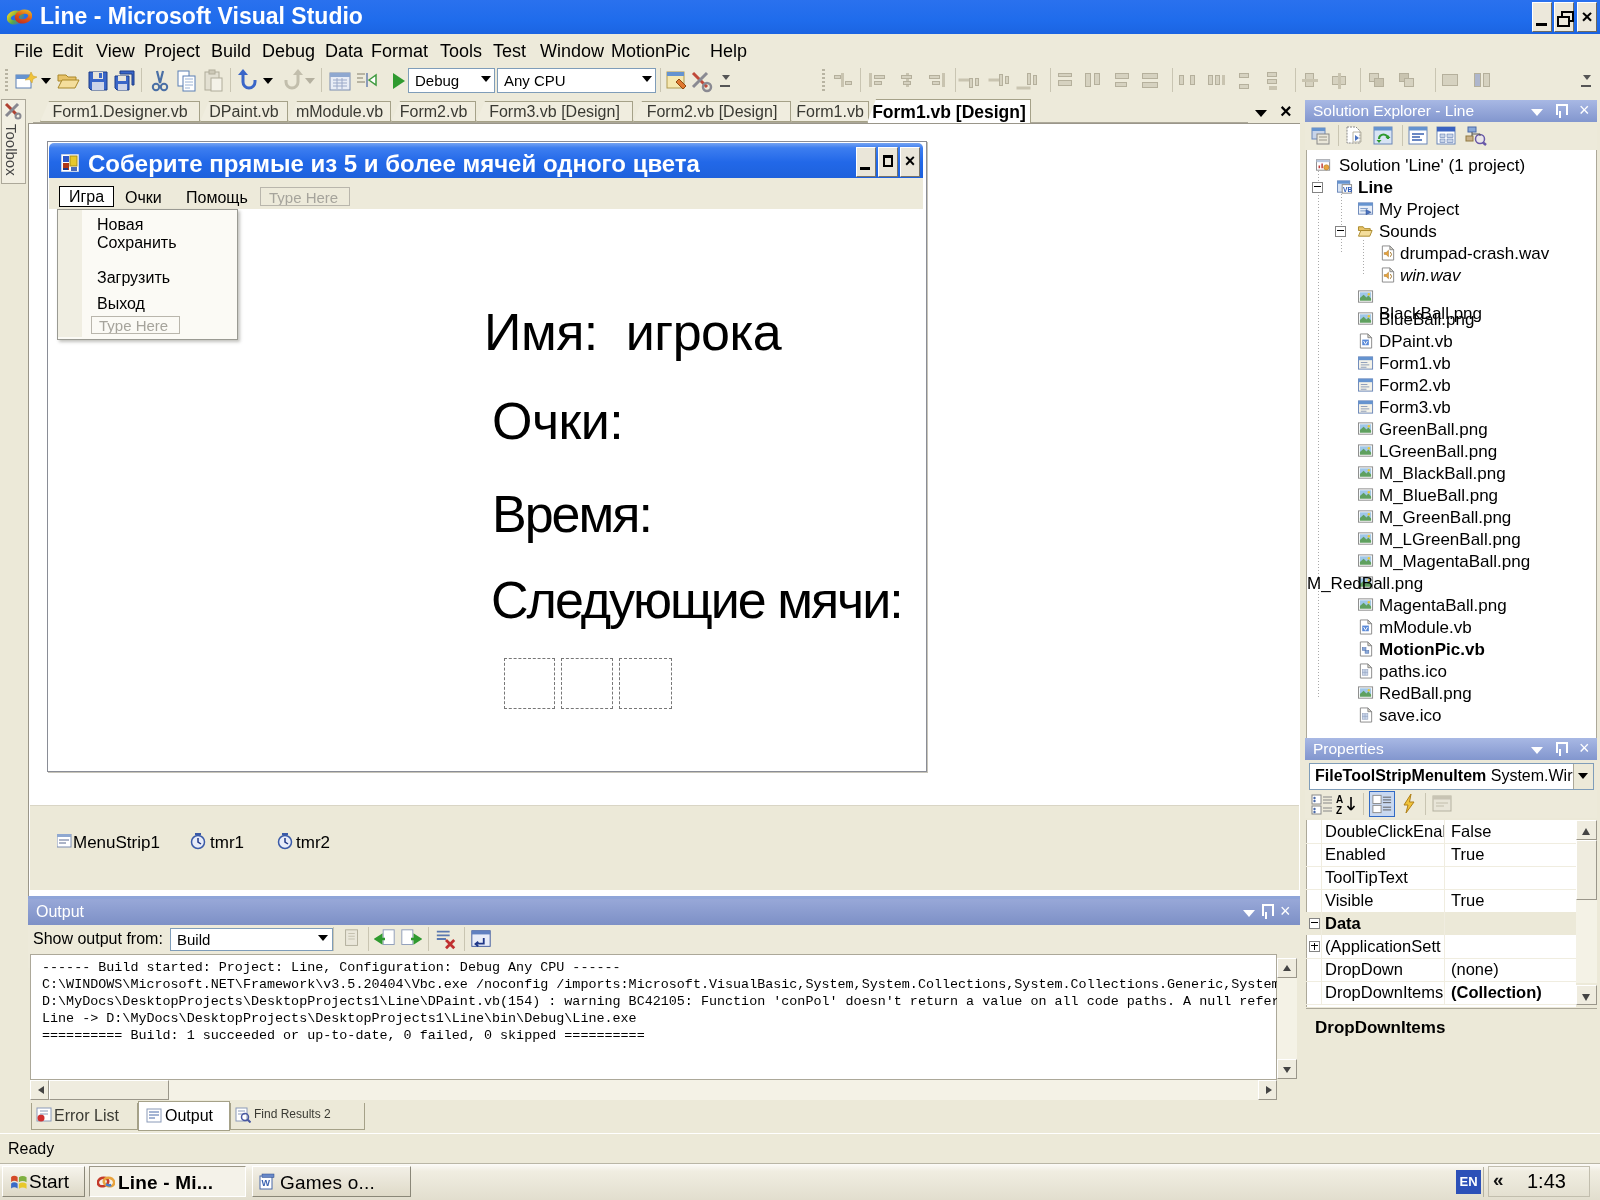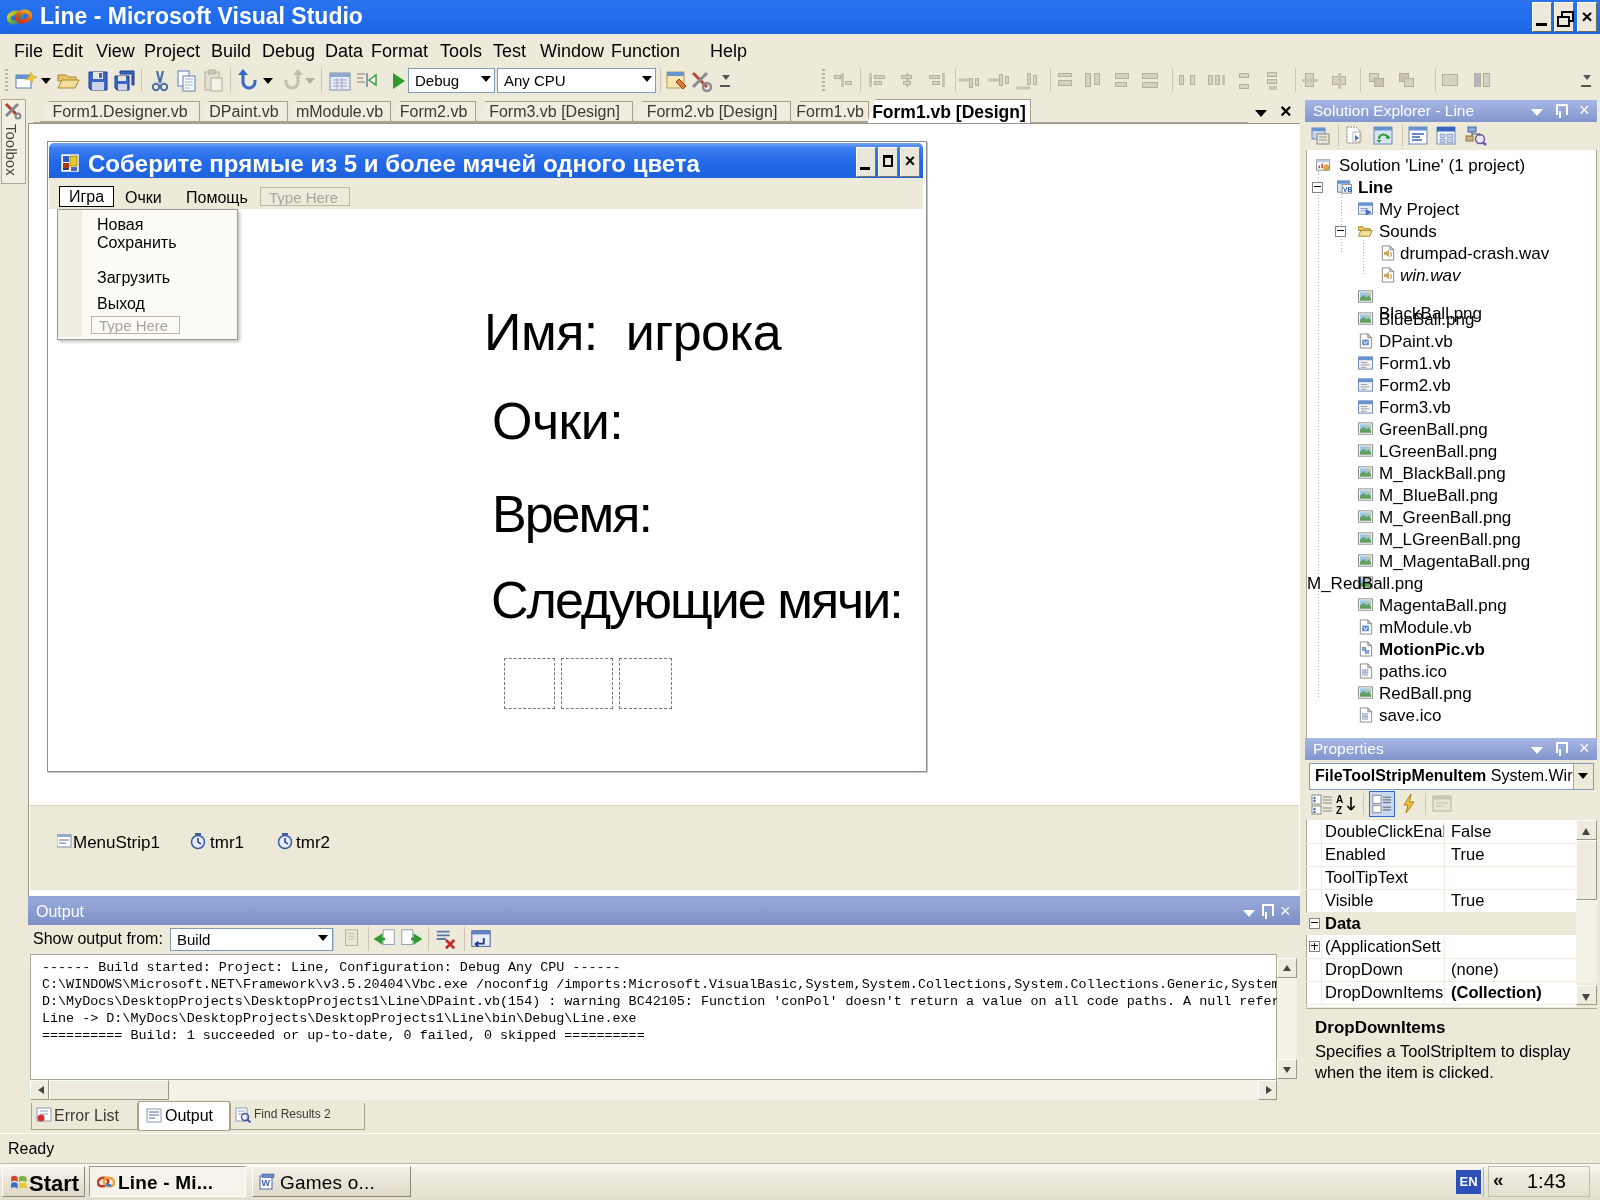--- a/index.html
+++ b/index.html
@@ -116,21 +116,21 @@
     <span class="mi" style="left:52px">Edit</span>
  <span class="mi" style="left:96px">View</span>
     <span class="mi" style="left:144px">Project</span>
  <span class="mi" style="left:211px">Build</span>
     <span class="mi" style="left:262px">Debug</span>
  <span class="mi" style="left:325px">Data</span>
     <span class="mi" style="left:371px">Format</span>
  <span class="mi" style="left:440px">Tools</span>
     <span class="mi" style="left:493px">Test</span>
  <span class="mi" style="left:540px">Window</span>
-    <span class="mi" style="left:611px">Function</span>
+    <span class="mi" style="left:611px">MotionPic</span>
  <span class="mi" style="left:710px">Help</span>
 </div>
 <div class="abs" id="toolbar">
  <div class="grip" style="left:5px"></div>
  <svg class="ticon" style="left:14px" viewBox="0 0 24 24">
       <rect x="2" y="6" width="15" height="13" fill="#fff" stroke="#5A7FB4"></rect>
       <rect x="2" y="6" width="15" height="4" fill="#6593CF"></rect>
       <path d="M17 3 l2 4 4 1 -4 2 -1 4 -2.5-3.5 L11 11 l4-3z" fill="#F0C33A" stroke="#C89A20" stroke-width="0.5"></path>
     </svg>
  <div class="abs" style="left:41px;top:15px;width:0;height:0;border:5px solid transparent;border-top:6px solid #000"></div>
@@ -784,34 +784,33 @@
 <div class="sbtn" style="left:1576px;top:820px;width:21px;height:20px">
     <span class="arrow" style="left:5px;top:3px;border-bottom:7px solid #444"></span>
   </div>
 <div class="abs" style="left:1576px;top:840px;width:21px;height:143px;background:#F4F2E6"></div>
 <div class="sbtn" style="left:1576px;top:840px;width:21px;height:60px"></div>
 <div class="sbtn" style="left:1576px;top:985px;width:21px;height:20px">
     <span class="arrow" style="left:5px;top:8px;border-top:7px solid #444"></span>
   </div>
 <div class="abs" id="propdesc">
  <div style="position:absolute;left:9px;top:9px;font-size:17px;font-weight:bold">DropDownItems</div>
- <div style="position:absolute;left:9px;top:32px;font-size:16.5px;line-height:21px">Specifies a ToolStripItem to display<br>when the item is clicked.</div>
 </div>
 <div class="abs" id="statusbar">
     <span style="position:absolute;left:8px;top:6px">Ready</span>
   </div>
 <div class="abs" id="taskbar">
  <div class="taskbtn" style="left:2px;width:83px;background:linear-gradient(180deg,#F6F4EC,#DDD8C6);border:1px solid #fff;border-right-color:#8a8778;border-bottom-color:#8a8778">
   <svg class="abs" style="left:7px;top:6px" width="19" height="18" viewBox="0 0 17 16">
         <path d="M1 3.5 C2.8 2 4.8 2 6.8 3.5 L6.8 8 C4.8 6.5 2.8 6.5 1 8z" fill="#D44A28"></path>
         <path d="M8 3.7 C10 2.2 12.5 2.2 14.8 3.7 L14.8 8.2 C12.5 6.7 10 6.7 8 8.2z" fill="#7FB040"></path>
         <path d="M1 9.3 C2.8 7.8 4.8 7.8 6.8 9.3 L6.8 13.8 C4.8 12.3 2.8 12.3 1 13.8z" fill="#3A6AC8"></path>
         <path d="M8 9.5 C10 8 12.5 8 14.8 9.5 L14.8 14 C12.5 12.5 10 12.5 8 14z" fill="#E8C82A"></path>
       </svg>
-  <span class="abs" style="left:26px;top:4px;font-size:22px;font-weight:bold">Start</span>
+  <span class="abs" style="left:26px;top:4px;font-size:19px;font-weight:normal">Start</span>
  </div>
  <div class="taskbtn" style="left:89px;width:157px;background:#F4F2E9;border:1px solid #9c9888;border-right-color:#fff;border-bottom-color:#fff">
   <svg class="abs" style="left:7px;top:8px" width="18" height="14" viewBox="0 0 24 18">
         <ellipse cx="8" cy="9" rx="7" ry="5.5" fill="none" stroke="#C43A2A" stroke-width="3.5" transform="rotate(-18 8 9)"></ellipse>
         <ellipse cx="16" cy="9" rx="7" ry="5.5" fill="none" stroke="#E8A33D" stroke-width="3.5" transform="rotate(18 16 9)"></ellipse>
         <path d="M19 13 a7 5.5 18 0 1 -7 -1" fill="none" stroke="#4A7EC8" stroke-width="3.5"></path>
       </svg>
   <span class="abs" style="left:28px;top:5px;font-size:19px;font-weight:bold;letter-spacing:0.2px">Line - Mi...</span>
  </div>
  <div class="taskbtn" style="left:252px;width:159px;background:linear-gradient(180deg,#F2EFE6,#DFDAC8);border:1px solid #fff;border-right-color:#8a8778;border-bottom-color:#8a8778">

